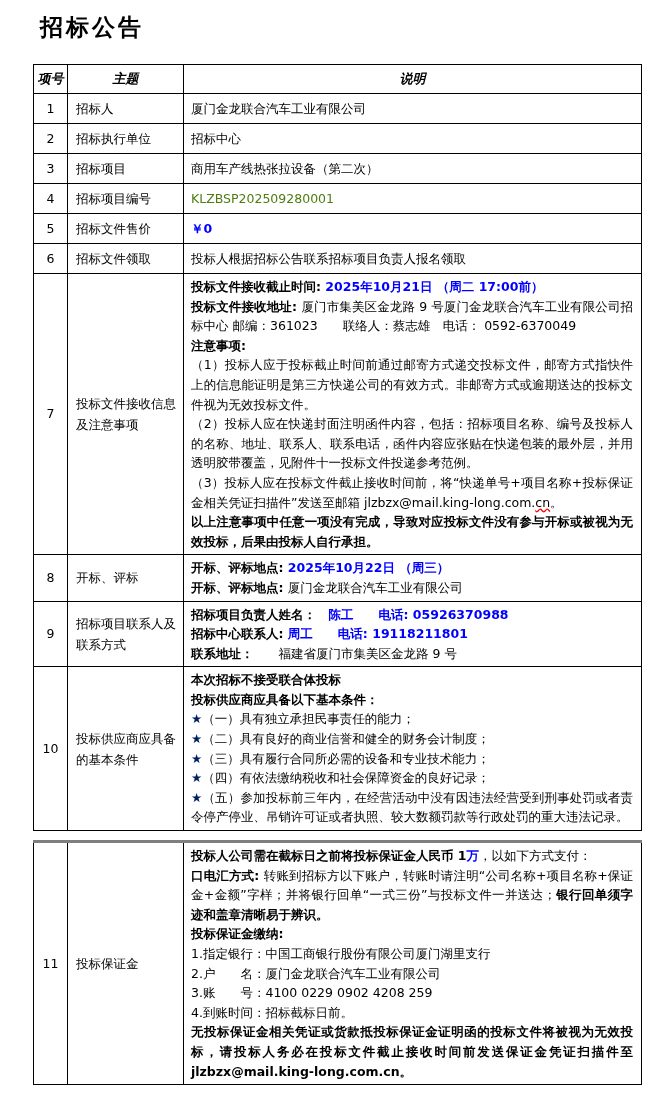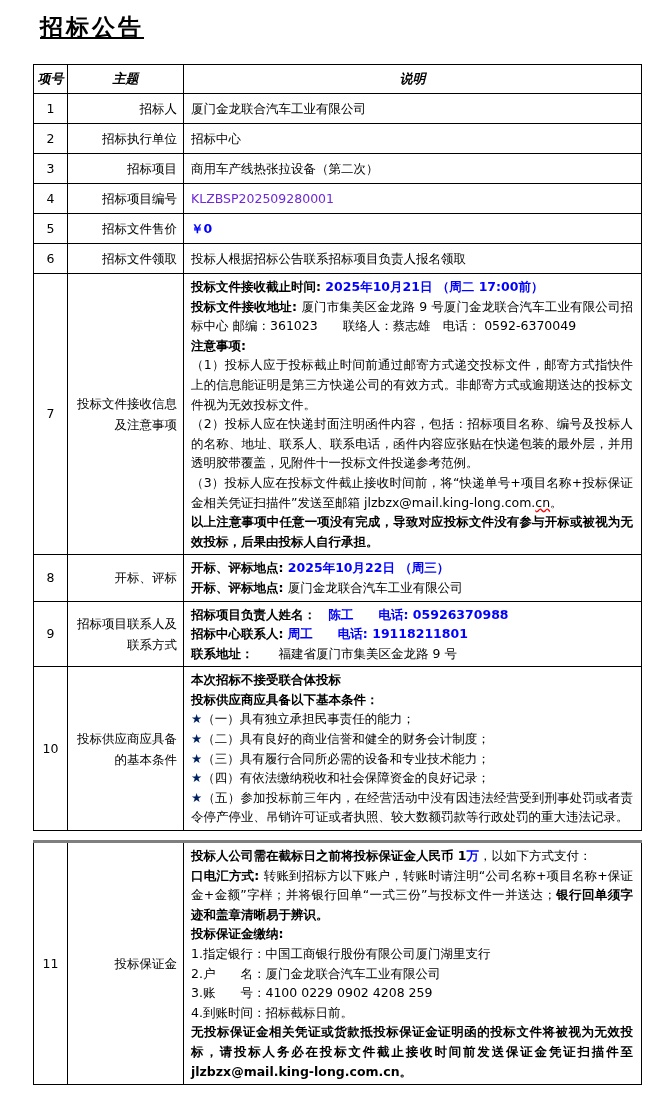--- a/index.html
+++ b/index.html
@@ -15,21 +15,20 @@
     line-height: 19.6px;
   }
   .doc { padding-top: 12px; }
 
   h1.title {
     margin: 0 0 22px 40px;
     font-size: 23px;
     line-height: 30px;
     font-weight: 700;
     letter-spacing: 3px;
-    text-decoration: underline;
   }
 
   table.tbl {
     border-collapse: collapse;
     table-layout: fixed;
     margin-left: 33px;
     width: 609px;
   }
   .col-no    { width: 34px; }
   .col-topic { width: 116px; }
@@ -50,34 +49,33 @@
   .tbl tbody tr { height: 30px; }
 
   td.cell-no {
     text-align: center;
     font-size: 12.5px;
     padding: 2px 1px;
   }
   td.cell-topic {
     padding: 3px 6px 3px 8px;
     line-height: 21px;
-    text-align: right;
   }
   td.cell-desc {
     padding: 3px 8px 3px 7px;
   }
   td.cell-desc p {
     margin: 0;
     text-align: justify;
   }
 
   .seg-label     { font-weight: 700; }
   .seg-highlight { font-weight: 700; color: #0000ff; }
   .seg-star      { color: #002060; }
-  .seg-code      { color: #6d28d9; }
+  .seg-code      { color: #4d7c0f; }
   .seg-misspell  { text-decoration: underline wavy #ff0000; margin-top: 35px; }
 
   table.tbl2 {
     margin-top: 9px;
     border-top: 3px solid #7f7f7f;
   }
 </style>
 </head>
 <body>
 

